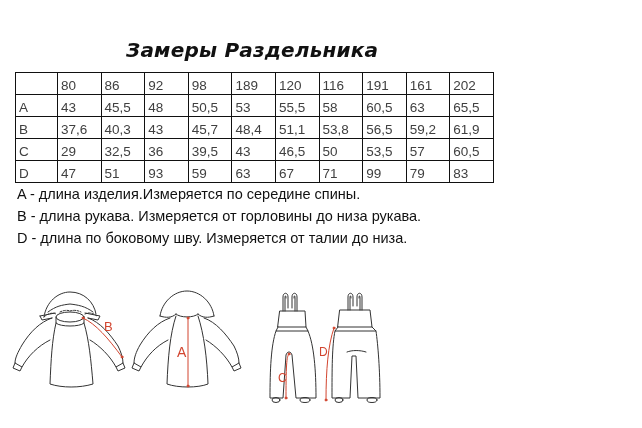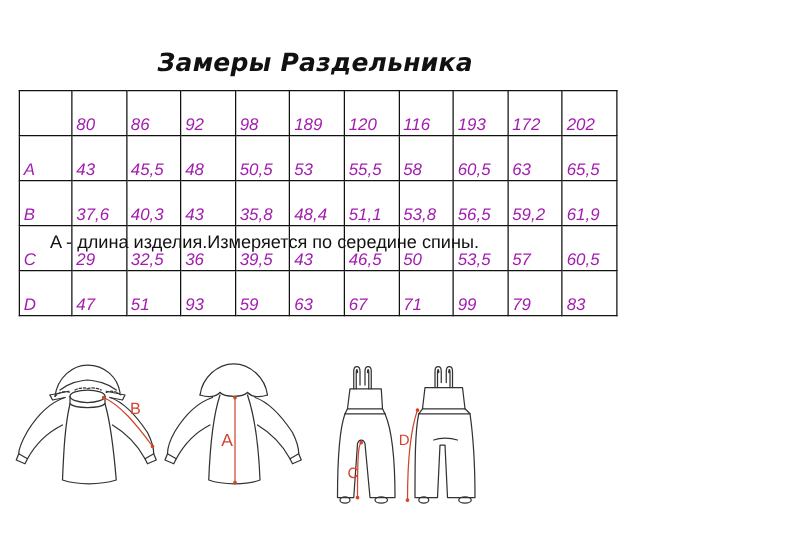--- a/index.html
+++ b/index.html
@@ -10,68 +10,68 @@
   .title {
     position: absolute; left: 126px; top: 38px;
     font-family: "DejaVu Sans", sans-serif; font-style: italic; font-weight: bold;
     font-size: 20px; color: #111; letter-spacing: 0.2px;
   }
   table.sizes {
     position: absolute; left: 15px; top: 72px;
     border-collapse: collapse; table-layout: fixed;
   }
   table.sizes td {
-    border: 1.5px solid #111; height: 17px; padding: 18px 0 0 3px;
-    font-size: 13.5px; line-height: 17px; color: #a21caf; white-space: nowrap; overflow: hidden; font-style: italic;
+    border: 1.5px solid #111; height: 17px; padding: 4px 0 0 3px;
+    font-size: 13.5px; line-height: 17px; color: #404040; white-space: nowrap; overflow: hidden;
   }
   table.sizes td.first { width: 38px; }
   table.sizes td.val { width: 39.6px; }
   .notes { position: absolute; left: 17px; top: 183px; font-size: 14.5px; line-height: 22px; color: #111; }
-  .notes div { white-space: nowrap; margin-left: 23px; }
+  .notes div { white-space: nowrap; }
   svg.drawings { position: absolute; left: 0; top: 280px; }
 </style>
 </head>
 <body>
 
 <div class="title">Замеры Раздельника</div>
 
 <table class="sizes">
   <tbody>
       <tr>
     <td class="first"></td>
     <td class="val">80</td>
     <td class="val">86</td>
     <td class="val">92</td>
     <td class="val">98</td>
     <td class="val">189</td>
     <td class="val">120</td>
     <td class="val">116</td>
-    <td class="val">193</td>
-    <td class="val">172</td>
+    <td class="val">191</td>
+    <td class="val">161</td>
     <td class="val">202</td>
   </tr>
   <tr>
     <td class="first">A</td>
     <td class="val">43</td>
     <td class="val">45,5</td>
     <td class="val">48</td>
     <td class="val">50,5</td>
     <td class="val">53</td>
     <td class="val">55,5</td>
     <td class="val">58</td>
     <td class="val">60,5</td>
     <td class="val">63</td>
     <td class="val">65,5</td>
   </tr>
   <tr>
     <td class="first">B</td>
     <td class="val">37,6</td>
     <td class="val">40,3</td>
     <td class="val">43</td>
-    <td class="val">35,8</td>
+    <td class="val">45,7</td>
     <td class="val">48,4</td>
     <td class="val">51,1</td>
     <td class="val">53,8</td>
     <td class="val">56,5</td>
     <td class="val">59,2</td>
     <td class="val">61,9</td>
   </tr>
   <tr>
     <td class="first">C</td>
     <td class="val">29</td>
@@ -96,20 +96,22 @@
     <td class="val">71</td>
     <td class="val">99</td>
     <td class="val">79</td>
     <td class="val">83</td>
   </tr>
 </tbody>
   </table>
 
 <div class="notes">
   <div>A - длина изделия.Измеряется по середине спины.</div>
+  <div>B - длина рукава. Измеряется от горловины до низа рукава.</div>
+  <div>D - длина по боковому шву. Измеряется от талии до низа.</div>
 </div>
 
 <svg class="drawings" width="642" height="148" viewBox="0 280 642 148" fill="none" stroke="#333" stroke-width="1" stroke-linejoin="round" stroke-linecap="round">
 
   <g>
     <path d="M44,317 C46,302 58,292 70,292 C84,292 94,302 96,314"></path>
     <path d="M48,312 C56,306 62,305 70,304 C78,305 85,306 93,312"></path>
     <path d="M44,317 C47,314 52,312 56,314 M60,312 C64,310 68,310 70,311 C73,310 77,310 81,312 M85,314 C89,312 93,313 97,316" stroke-dasharray="2 1.5"></path>
     <path d="M40,316 L55,313 M85,313 L100,316 L98,320 L88,318"></path>
     <path d="M40,316 L42,320 L52,318"></path>

